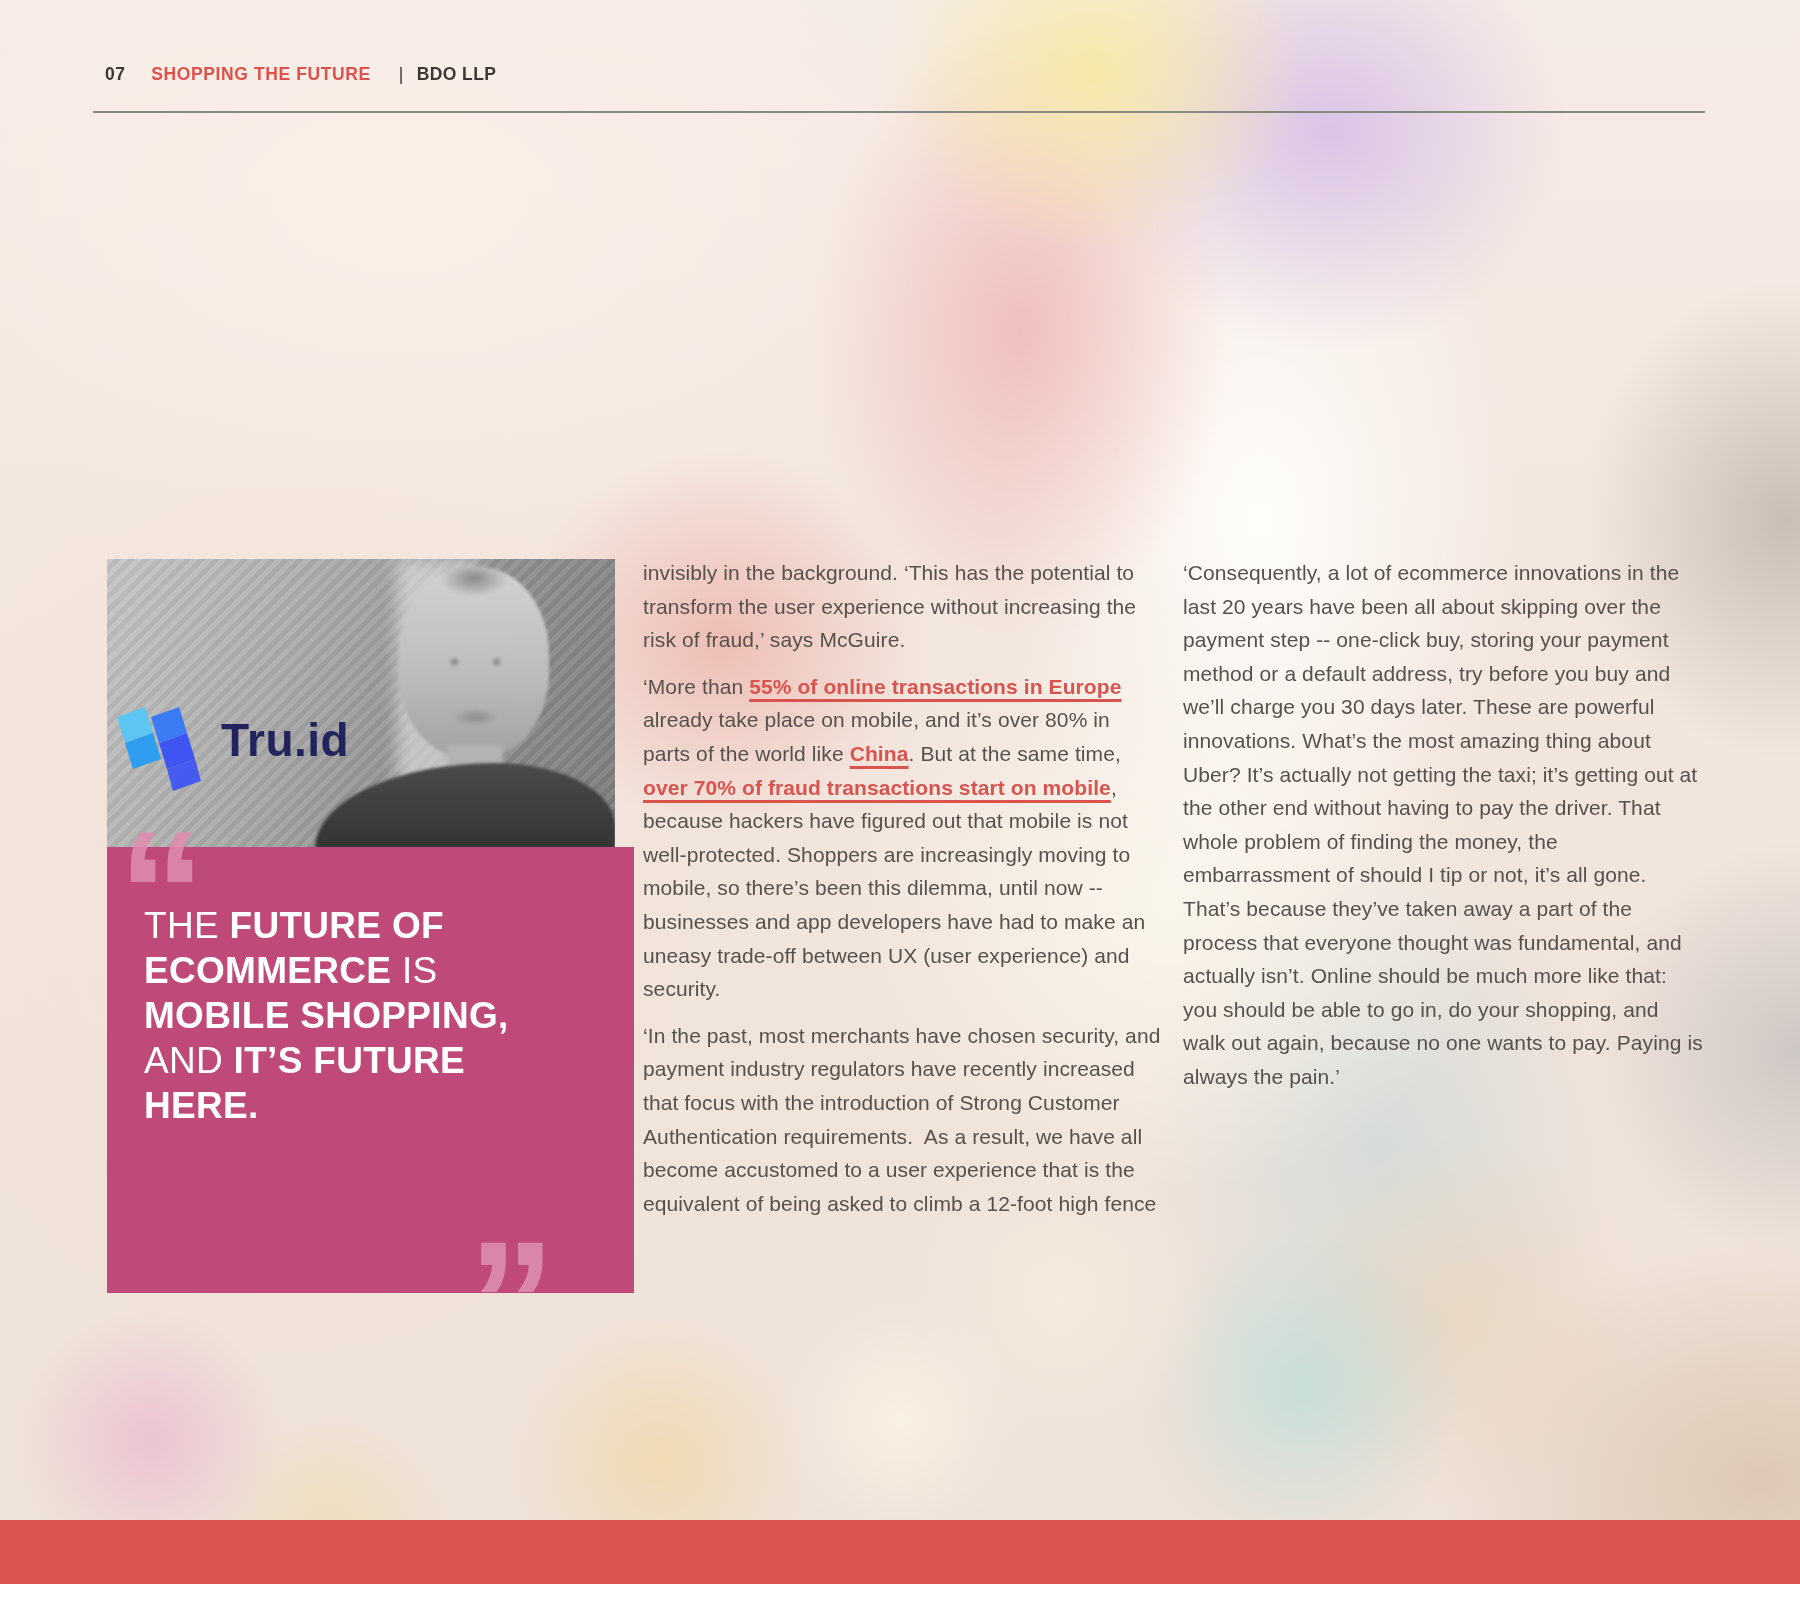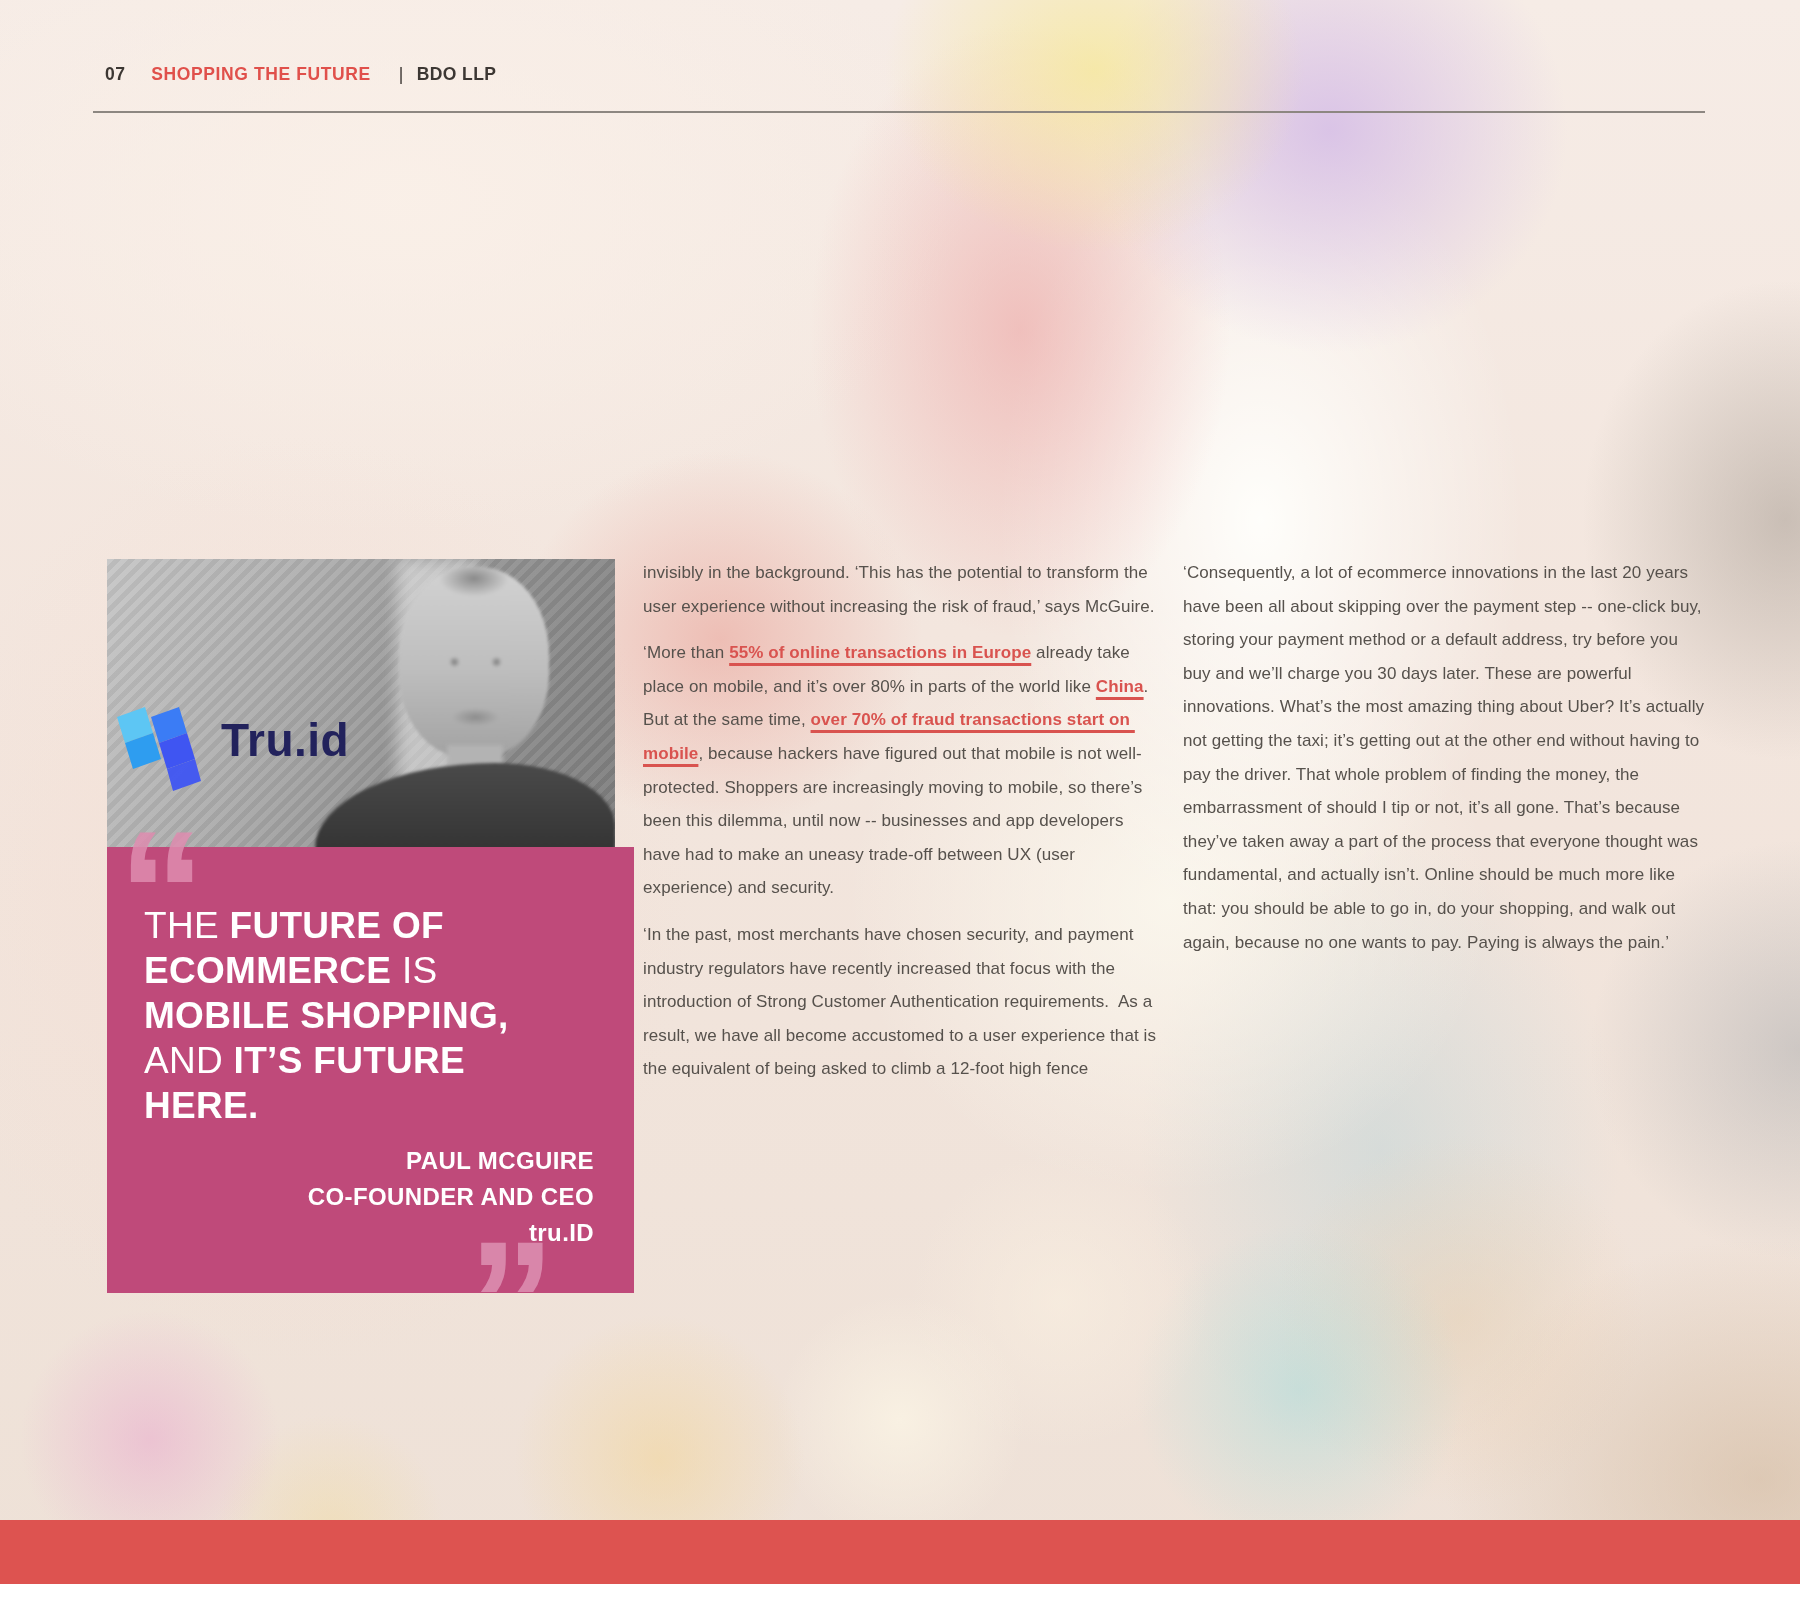--- a/index.html
+++ b/index.html
@@ -62,21 +62,21 @@
   .quote-text{position:absolute;left:37px;top:56px;width:448px;font-size:37px;line-height:45px;
     color:#ffffff;font-weight:400;letter-spacing:0.3px;}
   .quote-text .b{font-weight:700;}
   .attribution{position:absolute;right:40px;top:296px;text-align:right;color:#ffffff;
     font-size:24px;font-weight:700;line-height:36px;letter-spacing:0.4px;}
   .qmark{position:absolute;font-size:175px;line-height:1;font-weight:700;
     font-family:"Liberation Sans",sans-serif;pointer-events:none;z-index:3;}
   .qmark.open{left:11px;top:246px;color:rgba(222,140,175,0.85);}
   .qmark.close{left:361px;top:656px;color:rgba(222,148,180,0.82);}
   
-  .col{position:absolute;top:556px;width:519px;font-size:17px;line-height:33.6px;
+  .col{position:absolute;top:556px;width:519px;font-size:21px;line-height:33.6px;
     color:#56514c;letter-spacing:0.1px;}
   .col1{left:643px;}
   .col2{left:1183px;width:523px;}
   .col p{margin:0 0 13px 0;white-space:pre-wrap;}
   .lnk{color:#d9534f;font-weight:700;text-decoration:underline;
     text-decoration-thickness:2.5px;text-underline-offset:5px;text-decoration-color:#d9534f;cursor:pointer;}
   .bottom-bar{position:absolute;left:0;top:1520px;width:1800px;height:80px;background:#dd5350;}
 </style>
 </head>
 <body>
@@ -113,25 +113,20 @@
     </div>
 
     <div class="quote-box" style="background: rgb(191, 74, 122); padding-left: 19px;">
       <div class="quote-text">
           <div><span>THE </span><span class="b">FUTURE OF</span></div>
           <div><span class="b">ECOMMERCE</span><span> IS</span></div>
           <div><span class="b">MOBILE SHOPPING,</span></div>
           <div><span>AND </span><span class="b">IT’S FUTURE</span></div>
           <div><span class="b">HERE.</span></div>
         </div>
-      <div class="attribution">
-        <div>PAUL MCGUIRE</div>
-        <div>CO-FOUNDER AND CEO</div>
-        <div>tru.ID</div>
-      </div>
     </div>
 
     <div class="qmark open">“</div>
     <div class="qmark close">”</div>
   </div>
 
   <div class="col col1">
       <p><span>invisibly in the background. ‘This has the potential to transform the user experience without increasing the risk of fraud,’ says McGuire.</span></p>
       <p><span>‘More than </span><a class="lnk">55% of online transactions in Europe</a><span> already take place on mobile, and it’s over 80% in parts of the world like </span><a class="lnk">China</a><span>. But at the same time, </span><a class="lnk">over 70% of fraud transactions start on mobile</a><span>, because hackers have figured out that mobile is not well-protected. Shoppers are increasingly moving to mobile, so there’s been this dilemma, until now -- businesses and app developers have had to make an uneasy trade-off between UX (user experience) and security.</span></p>
       <p><span>‘In the past, most merchants have chosen security, and payment industry regulators have recently increased that focus with the introduction of Strong Customer Authentication requirements.  As a result, we have all become accustomed to a user experience that is the equivalent of being asked to climb a 12-foot high fence</span></p>

